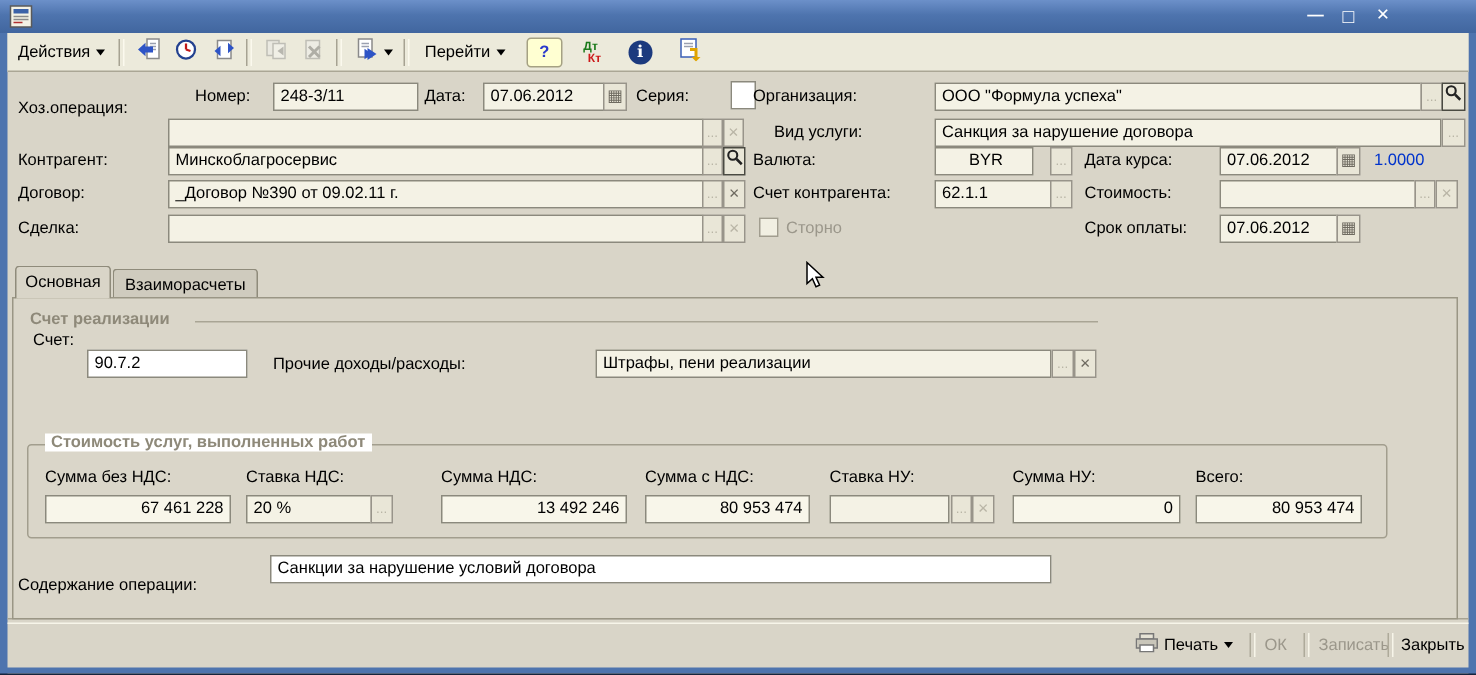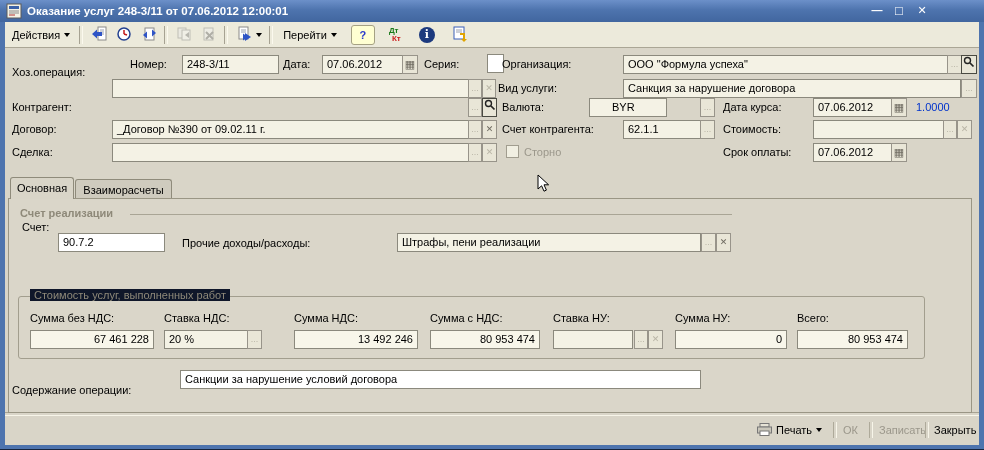--- a/index.html
+++ b/index.html
@@ -49,21 +49,21 @@
   
   .tab{position:absolute;box-sizing:border-box;text-align:center;
     border:1px solid #8f8b7b;border-bottom:none;border-radius:3px 3px 0 0;padding-top:4px;}
   .tab.active{background:#d9d5c8;z-index:3;}
   .tab.inactive{background:#cfcbbe;z-index:1;}
   .pane{position:absolute;left:8px;top:198px;width:962px;height:213px;
     border:1px solid #9a9685;background:#dad6c9;z-index:2;}
   .gcap{position:absolute;font-weight:bold;color:#8e8979;white-space:nowrap;}
   .gline{position:absolute;height:1px;background:#a9a595;}
   .fieldset{position:absolute;border:1px solid #a29e8e;border-radius:3px;}
-  .fscap{position:absolute;background:#0f172a;padding:0 4px;font-weight:normal;color:#8e8979;white-space:nowrap;z-index:4;}
+  .fscap{position:absolute;background:#ffffff;padding:0 4px;font-weight:bold;color:#8e8979;white-space:nowrap;z-index:4;}
   
   .footline{position:absolute;left:5px;width:974px;height:2px;
     border-top:1px solid #a7a393;border-bottom:1px solid #f7f5e9;}
   .fbtn{position:absolute;top:419px;height:22px;display:flex;align-items:center;padding:0 5px;}
   .fbtn.dim{color:#9b978b;}
   .fsep{position:absolute;top:422px;width:2px;height:16px;
     border-left:1px solid #aeaa9a;border-right:1px solid #f7f5e9;}
   .cursor{position:absolute;z-index:9;}
 </style>
 </head>
@@ -74,21 +74,20 @@
   <div class="titlebar">
     <span class="win-icon">
       <svg width="16" height="16">
           <rect x="1" y="1" width="14" height="14" fill="#f4f2e5" stroke="#5a5a5a"></rect>
           <rect x="3" y="3" width="10" height="3" fill="#3c62a8"></rect>
           <line x1="3" y1="8" x2="13" y2="8" stroke="#8a8a8a"></line>
           <line x1="3" y1="10" x2="13" y2="10" stroke="#8a8a8a"></line>
           <line x1="3" y1="12" x2="9" y2="12" stroke="#b03030"></line>
         </svg>
     </span>
-    <span class="title">Оказание услуг 248-3/11 от 07.06.2012 12:00:01</span>
     <span class="tb-ctrl" style="left:868px;">—</span>
     <span class="tb-ctrl" style="left:890px;font-size:13px;">□</span>
     <span class="tb-ctrl" style="left:913px;">✕</span>
   </div>
 
   <div class="edge" style="left:0;top:22px;width:5px;height:428px;"></div>
   <div class="edge" style="left:979px;top:22px;width:5px;height:428px;"></div>
   <div class="edge" style="left:0;top:445px;width:984px;height:4px;"></div>
   <div class="edge dark" style="left:0;top:449px;width:984px;height:1px;"></div>
 
@@ -191,34 +190,35 @@
     <span><svg width="12" height="12">
           <circle cx="4.5" cy="4.5" r="3" fill="none" stroke="#222" stroke-width="1.4"></circle>
           <line x1="7" y1="7" x2="10.5" y2="10.5" stroke="#222" stroke-width="1.7"></line>
         </svg></span>
   </div>
 
   <div class="lbl" style="left:12px;top:66px;">Хоз.операция:</div>
   <div class="fld" style="left:112px;top:79px;width:357px;"></div>
   <div class="sbtn dim" style="left:468px;top:79px;width:14px;">...</div>
   <div class="sbtn dim" style="left:482px;top:79px;width:14px;">✕</div>
-  <div class="lbl" style="left:498px;top:82px;">Вид услуги:</div>
+  <div class="lbl" style="left:516px;top:82px;">Вид услуги:</div>
   <div class="fld" style="left:623px;top:79px;width:338px;">Санкция за нарушение договора</div>
   <div class="sbtn dim" style="left:961px;top:79px;width:16px;">...</div>
 
   <div class="lbl" style="left:12px;top:101px;">Контрагент:</div>
+  <div class="fld" style="left:112px;top:98px;width:357px;">Минскоблагросервис</div>
   <div class="sbtn dim" style="left:468px;top:98px;width:14px;">...</div>
   <div class="sbtn strong" style="left:482px;top:98px;width:15px;">
     <span><svg width="12" height="12">
           <circle cx="4.5" cy="4.5" r="3" fill="none" stroke="#222" stroke-width="1.4"></circle>
           <line x1="7" y1="7" x2="10.5" y2="10.5" stroke="#222" stroke-width="1.7"></line>
         </svg></span>
   </div>
   <div class="lbl" style="left:502px;top:101px;">Валюта:</div>
-  <div class="fld" style="left:589px;top:98px;width:78px;padding-left:22px;">BYR</div>
+  <div class="fld" style="left:623px;top:98px;width:66px;padding-left:22px;">BYR</div>
   <div class="sbtn dim" style="left:700px;top:98px;width:15px;">...</div>
   <div class="lbl" style="left:723px;top:101px;">Дата курса:</div>
   <div class="fld" style="left:813px;top:98px;width:79px;">07.06.2012</div>
   <div class="sbtn" style="left:891px;top:98px;width:16px;font-size:11px;line-height:17px;">▦</div>
   <div class="lbl" style="left:916px;top:101px;color:#0033cc;">1.0000</div>
 
   <div class="lbl" style="left:12px;top:123px;">Договор:</div>
   <div class="fld" style="left:112px;top:120px;width:357px;">_Договор №390 от 09.02.11 г.</div>
   <div class="sbtn dim" style="left:468px;top:120px;width:14px;">...</div>
   <div class="sbtn" style="left:482px;top:120px;width:15px;">✕</div>

